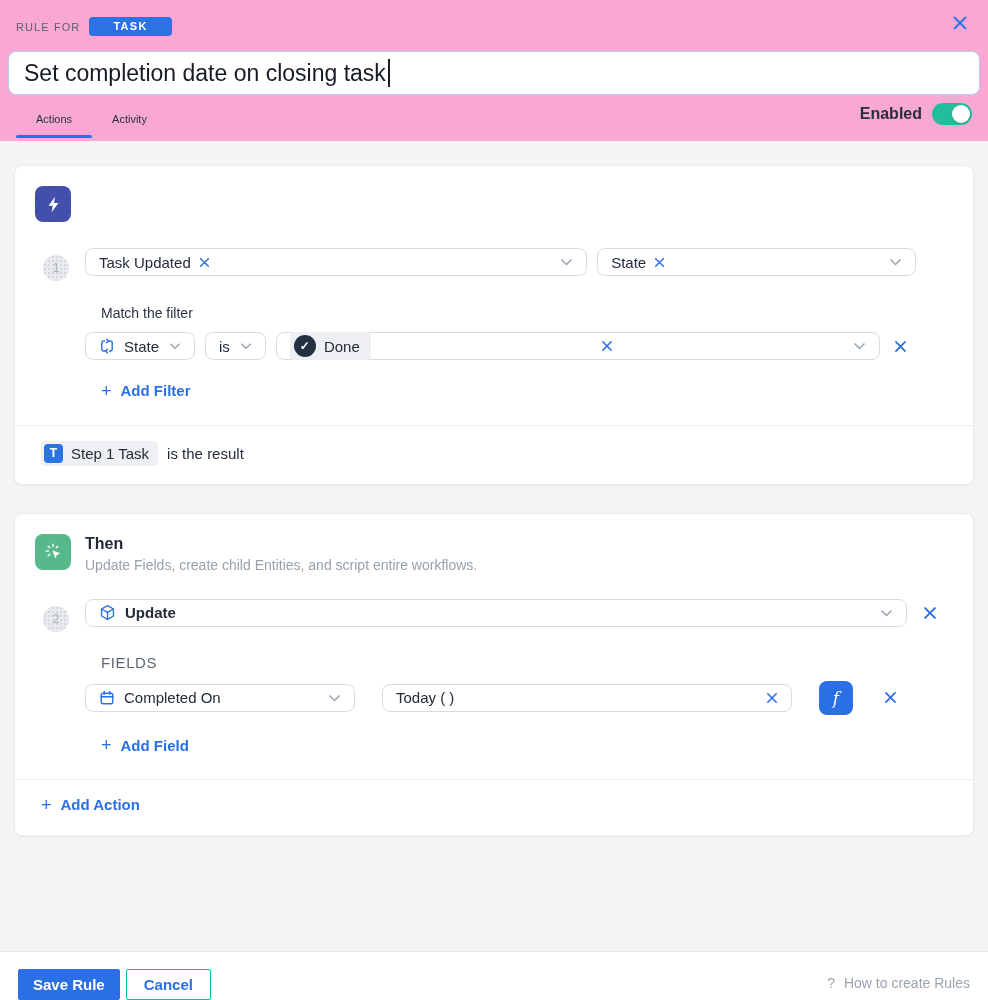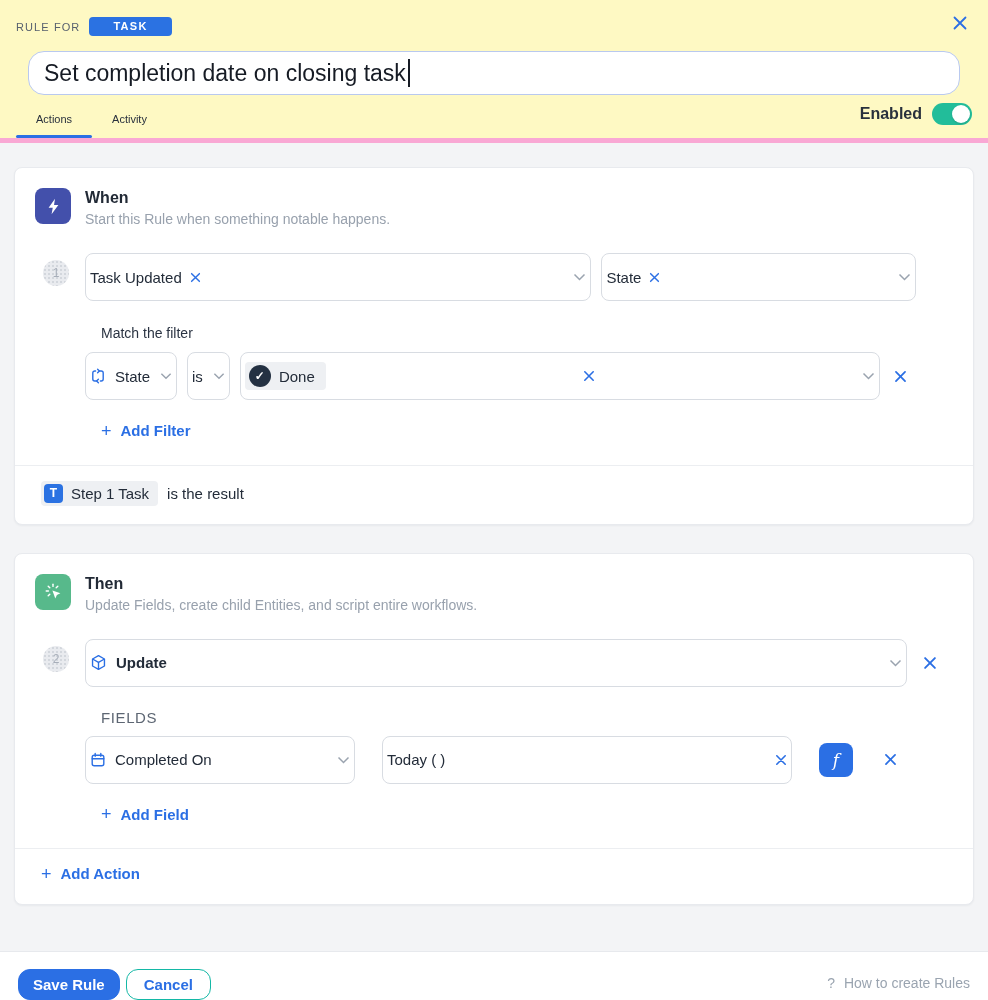--- a/index.html
+++ b/index.html
@@ -4,28 +4,28 @@
 <style>
   * { margin:0; padding:0; box-sizing:border-box; }
   html,body { width:988px; height:1000px; }
   body {
     font-family:"Liberation Sans", sans-serif;
     background:#ffffff; color:#222a36; overflow:hidden;
   }
   .app { display:flex; flex-direction:column; height:100%; }
 
   
-  .hdr { background:#fef9c3; padding-top:17px; border-bottom:5px solid #f9a8d4; position:relative; }
+  .hdr { background:#f9a8d4; padding-top:17px; border-bottom:3px solid #f9a8d4; position:relative; }
   .hdr-top { display:flex; align-items:center; padding:0 16px; }
   .rule-for { font-size:11px; letter-spacing:1.1px; color:#57606e; }
   .entity-badge { background:#2b72e2; color:#fff; font-size:11px; font-weight:bold;
     letter-spacing:1.3px; padding:3px 24px 4px; border-radius:4px; margin-left:9px; }
   .close-btn { position:absolute; top:15px; right:20px; cursor:pointer; line-height:0; }
 
-  .title-input { margin:15px 28px 0; height:44px; border:1px solid #b9c9ef; border-radius:16px;
+  .title-input { margin:15px 8px 0; height:44px; border:1px solid #b9c9ef; border-radius:8px;
     display:flex; align-items:center; padding:0 15px; font-size:23px; color:#161b24; background:#fff; }
   .caret { display:inline-block; width:2px; height:28px; background:#161b24; margin-left:2px; }
 
   .tabs-row { display:flex; align-items:flex-end; margin-top:8px; padding:0 16px; }
   .tab { padding:8px 20px 13px; font-size:11px; color:#28303c; position:relative; cursor:pointer; }
   .tab.active::after { content:""; position:absolute; left:0; right:0; bottom:0; height:3px;
     background:#2b6fe4; border-radius:2px; }
   .enabled-wrap { margin-left:auto; display:flex; align-items:center; gap:10px; padding-bottom:13px; }
   .enabled-label { font-size:16px; color:#28303c;font-weight:bold; }
   .toggle { width:40px; height:22px; border-radius:11px; background:#22bd9a; position:relative; cursor:pointer; }
@@ -47,22 +47,22 @@
   .card-title { font-size:16px; font-weight:bold; color:#222a36; margin-top:1px; }
   .card-sub { font-size:14px; color:#98a1ad; margin-top:4px; }
 
   .step-row { display:flex; align-items:flex-start; gap:16px; margin:26px 0 0 8px; }
   .step-circle { width:26px; height:26px; border-radius:50%; flex:none; margin-top:7px;
     background-color:#e9ebef;
     background-image:radial-gradient(#d3d7dd 1px, transparent 1.2px); background-size:4px 4px;
     color:#a7aeb9; font-size:12px; display:flex; align-items:center; justify-content:center; }
   .step-main { flex:1; min-width:0; }
 
-  .sel { height:48px; border:1px solid #d8dce2; border-radius:8px; background:#fff;
-    display:flex; align-items:center; padding:0 4px; font-size:15px; color:#232c39; cursor:pointer; }
+  .sel { height:28px; border:1px solid #d8dce2; border-radius:8px; background:#fff;
+    display:flex; align-items:center; padding:0 13px; font-size:15px; color:#232c39; cursor:pointer; }
   .sel .lbl { white-space:nowrap; }
   .sel .icn { line-height:0; margin-right:9px; }
   .sel .xm { margin-left:8px; line-height:0; }
   .sel .chev { margin-left:auto; line-height:0; padding-left:10px; }
 
   .selects { display:flex; gap:10px; margin-right:37px; }
   .sel.trigger { flex:1.63; }
   .sel.trigger-field { flex:1; }
 
   .indent { margin-left:50px; }
@@ -100,21 +100,21 @@
   .f-btn { width:34px; height:34px; border-radius:8px; background:#2b6fe4; color:#fff; flex:none;
     font-family:"DejaVu Serif", serif; font-style:italic; font-size:17px;
     display:flex; align-items:center; justify-content:center; cursor:pointer; }
 
   .add-action-sec { border-top:1px solid #eceef1; padding:16px 20px 20px; }
   .add-action-sec .add-link { margin:0 0 0 6px; }
 
   
   .footer { background:#fff; border-top:1px solid #e7e9ed; padding:17px 18px 0;
     display:flex; align-items:flex-start; }
-  .btn { font-size:15px; font-weight:bold; border-radius:12px; padding:6px 14px; cursor:pointer;
+  .btn { font-size:15px; font-weight:bold; border-radius:2px; padding:6px 14px; cursor:pointer;
     font-family:inherit; }
   .btn-primary { background:#2b6fe4; color:#fff; border:1px solid #2b6fe4; }
   .btn-secondary { background:#fff; color:#2b6fe4; border:1px solid #14b8a6; margin-left:6px; padding:6px 17px; }
   .help { margin-left:auto; display:flex; align-items:center; gap:9px; color:#9aa4b0;
     font-size:14px; margin-top:6px; cursor:pointer; }
 </style>
 </head>
 <body>
 
 <div class="app">
@@ -149,24 +149,20 @@
 
   <div class="main">
 
     <div class="card">
       <div class="card-body">
         <div class="card-head">
           <div class="head-icon when">
             <svg width="15" height="17" viewBox="0 0 14 16">
                 <path d="M8.4 0.6 L2.4 9.2 H6.3 L5.2 15.4 L11.6 6.5 H7.5 Z" fill="#fff"></path>
               </svg>
-          </div>
-          <div>
-            <div class="card-title">When</div>
-            <div class="card-sub">Start this Rule when something notable happens.</div>
           </div>
         </div>
 
         <div class="step-row">
           <div class="step-circle">1</div>
           <div class="step-main">
             <div class="selects">
               <div class="sel trigger">
                 <span class="lbl">Task Updated</span>
                 <span class="xm">

